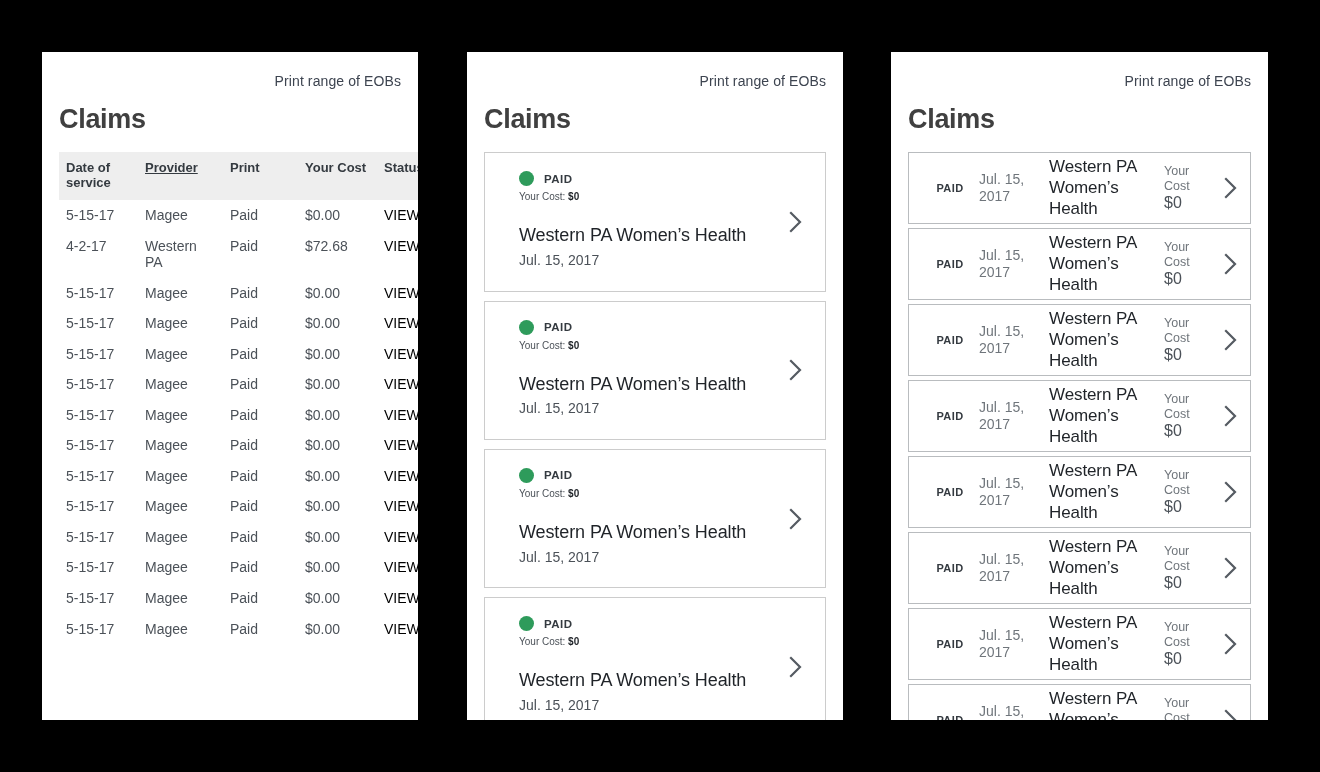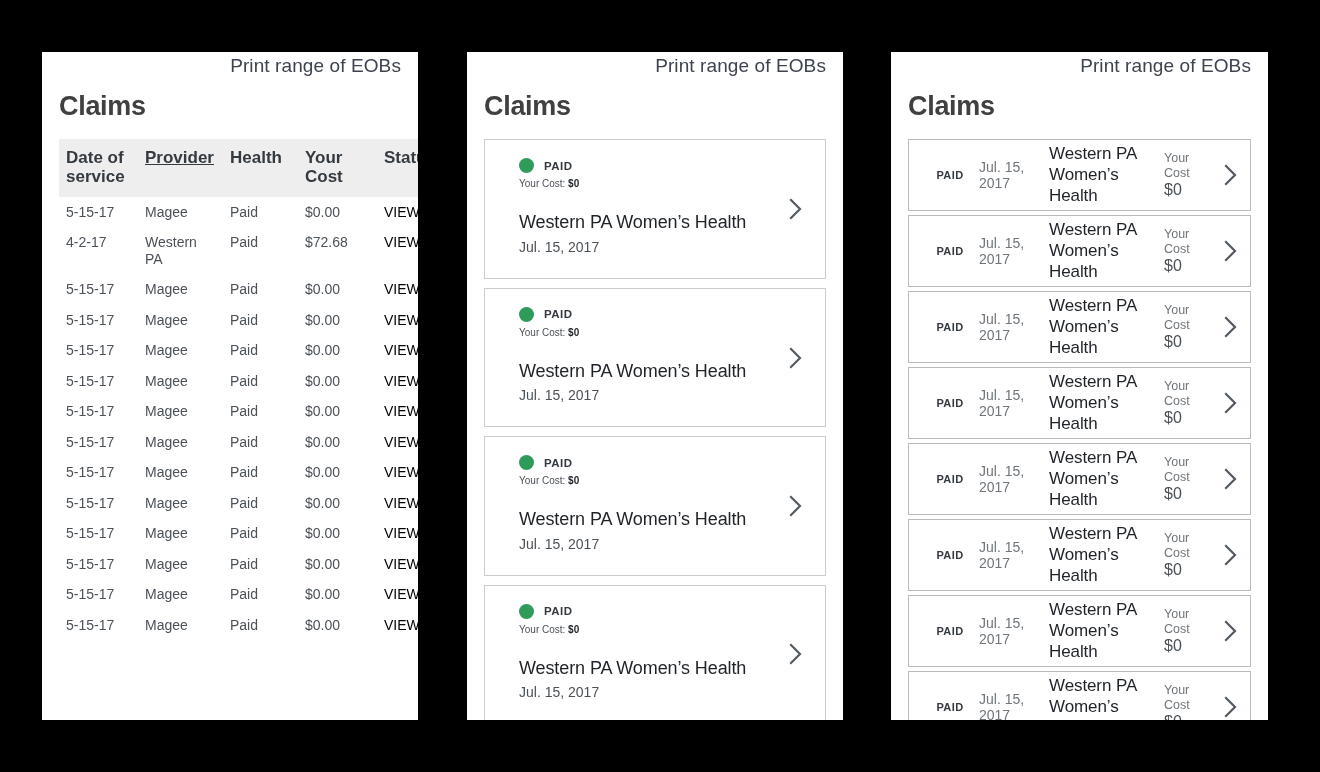--- a/index.html
+++ b/index.html
@@ -32,24 +32,24 @@
   #panel-rows   { left: 891px; top: 52px; width: 377px; height: 668px; }
 
   .panel-inner {
     padding: 0 17px;
     box-sizing: border-box;
     height: 100%;
   }
 
   .print-link {
     text-align: right;
-    font-size: 19px;
+    font-size: 14px;
     color: #3d4450;
     letter-spacing: .1px;
-    padding-top: 2px;
+    padding-top: 21px;
     line-height: 1.25;
     cursor: pointer;
   }
 
   .page-title {
     font-size: 27px;
     font-weight: bold;
     color: #404040;
     letter-spacing: -.3px;
     margin: 14px 0 18px 0;
@@ -57,21 +57,21 @@
   }
 
   
   table.claims {
     width: 100%;
     border-collapse: collapse;
     table-layout: fixed;
   }
   table.claims thead th {
     background: #eeeeee;
-    font-size: 17px;
+    font-size: 13px;
     font-weight: bold;
     color: #343a40;
     text-align: left;
     padding: 9px 6px 10px 7px;
     line-height: 1.12;
     vertical-align: top;
   }
   table.claims th.c-date   { width: 66px; }
   table.claims th.c-prov   { width: 72px; text-decoration: underline; }
   table.claims th.c-status { width: 62px; }
@@ -214,21 +214,21 @@
 
   <div class="panel" id="panel-table">
     <div class="panel-inner">
       <div class="print-link">Print range of EOBs</div>
       <div class="page-title">Claims</div>
       <table class="claims">
         <thead>
           <tr>
             <th class="c-date">Date of service</th>
             <th class="c-prov">Provider</th>
-            <th class="c-status">Health</th>
+            <th class="c-status">Print</th>
             <th class="c-cost">Your Cost</th>
             <th class="c-brief">Status</th>
           </tr>
         </thead>
         <tbody id="claims-table-body">
             <tr>
               <td>5-15-17</td>
               <td>Magee</td>
               <td>Paid</td>
               <td>$0.00</td>

